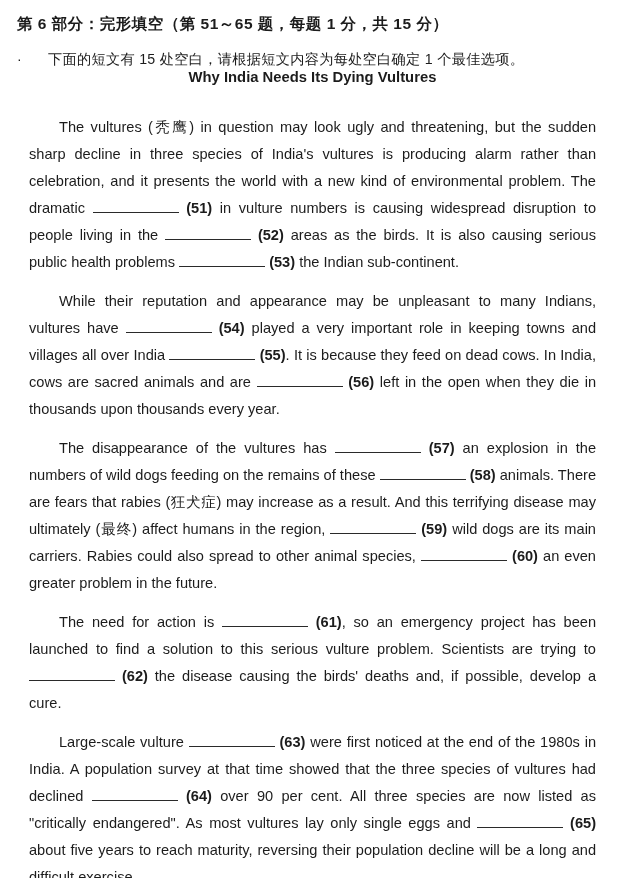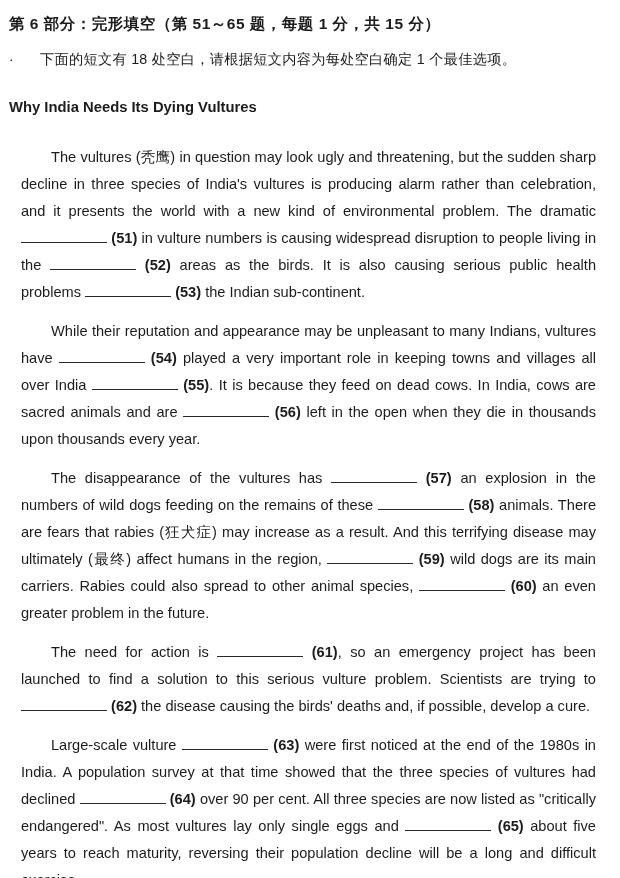--- a/index.html
+++ b/index.html
@@ -8,21 +8,21 @@
     height: 878px;
     background: #ffffff;
     color: #1c1c1c;
     font-family: "Liberation Sans", "DejaVu Sans", sans-serif;
     overflow: hidden;
   }
   .page {
     box-sizing: border-box;
     width: 620px;
     height: 878px;
-    padding: 12px 12px 0 9px;
+    padding: 12px 12px 0 17px;
   }
   .sec-header {
     font-size: 15.5px;
     font-weight: bold;
     letter-spacing: 0.5px;
     margin: 2px 0 0 0;
   }
   .instr-row {
     display: flex;
     align-items: flex-start;
@@ -30,23 +30,23 @@
     font-size: 14.2px;
     letter-spacing: 0.3px;
   }
   .bullet {
     width: 31px;
     flex: 0 0 31px;
     font-size: 14px;
     line-height: 19px;
   }
   .article-title {
+    text-align: center;
     font-weight: bold;
     font-size: 14.8px;
-    margin-top: 30px;
   }
   .article-body {
     margin-top: 29px;
     font-size: 14.6px;
     line-height: 27px;
     text-align: justify;
   }
   .article-body p {
     margin: 12px;
     text-indent: 30px;
@@ -61,21 +61,21 @@
   }
 </style>
 </head>
 <body>
 
 <div class="page">
   <div class="sec-header">第 6 部分：完形填空（第 51～65 题，每题 1 分，共 15 分）</div>
 
   <div class="instr-row">
     <span class="bullet">·</span>
-    <span class="instr-text">下面的短文有 18 处空白，请根据短文内容为每处空白确定 1 个最佳选项。</span>
+    <span class="instr-text">下面的短文有 15 处空白，请根据短文内容为每处空白确定 1 个最佳选项。</span>
   </div>
 
   <div class="article-title">Why India Needs Its Dying Vultures</div>
 
   <div class="article-body">
       <p>The vultures (秃鹰) in question may look ugly and threatening, but the sudden sharp decline in three species of India's vultures is producing alarm rather than celebration, and it presents the world with a new kind of environmental problem. The dramatic <span class="blank"></span><b class="bnum">&nbsp;(51)</b> in vulture numbers is causing widespread disruption to people living in the <span class="blank"></span><b class="bnum">&nbsp;(52)</b> areas as the birds. It is also causing serious public health problems <span class="blank"></span><b class="bnum">&nbsp;(53)</b> the Indian sub-continent.</p>
       <p>While their reputation and appearance may be unpleasant to many Indians, vultures have <span class="blank"></span><b class="bnum">&nbsp;(54)</b> played a very important role in keeping towns and villages all over India <span class="blank"></span><b class="bnum">&nbsp;(55)</b>. It is because they feed on dead cows. In India, cows are sacred animals and are <span class="blank"></span><b class="bnum">&nbsp;(56)</b> left in the open when they die in thousands upon thousands every year.</p>
       <p>The disappearance of the vultures has <span class="blank"></span><b class="bnum">&nbsp;(57)</b> an explosion in the numbers of wild dogs feeding on the remains of these <span class="blank"></span><b class="bnum">&nbsp;(58)</b> animals. There are fears that rabies (狂犬症) may increase as a result. And this terrifying disease may ultimately (最终) affect humans in the region, <span class="blank"></span><b class="bnum">&nbsp;(59)</b> wild dogs are its main carriers. Rabies could also spread to other animal species, <span class="blank"></span><b class="bnum">&nbsp;(60)</b> an even greater problem in the future.</p>
       <p>The need for action is <span class="blank"></span><b class="bnum">&nbsp;(61)</b>, so an emergency project has been launched to find a solution to this serious vulture problem. Scientists are trying to <span class="blank"></span><b class="bnum">&nbsp;(62)</b> the disease causing the birds' deaths and, if possible, develop a cure.</p>
       <p>Large-scale vulture <span class="blank"></span><b class="bnum">&nbsp;(63)</b> were first noticed at the end of the 1980s in India. A population survey at that time showed that the three species of vultures had declined <span class="blank"></span><b class="bnum">&nbsp;(64)</b> over 90 per cent. All three species are now listed as "critically endangered". As most vultures lay only single eggs and <span class="blank"></span><b class="bnum">&nbsp;(65)</b> about five years to reach maturity, reversing their population decline will be a long and difficult exercise.</p>

